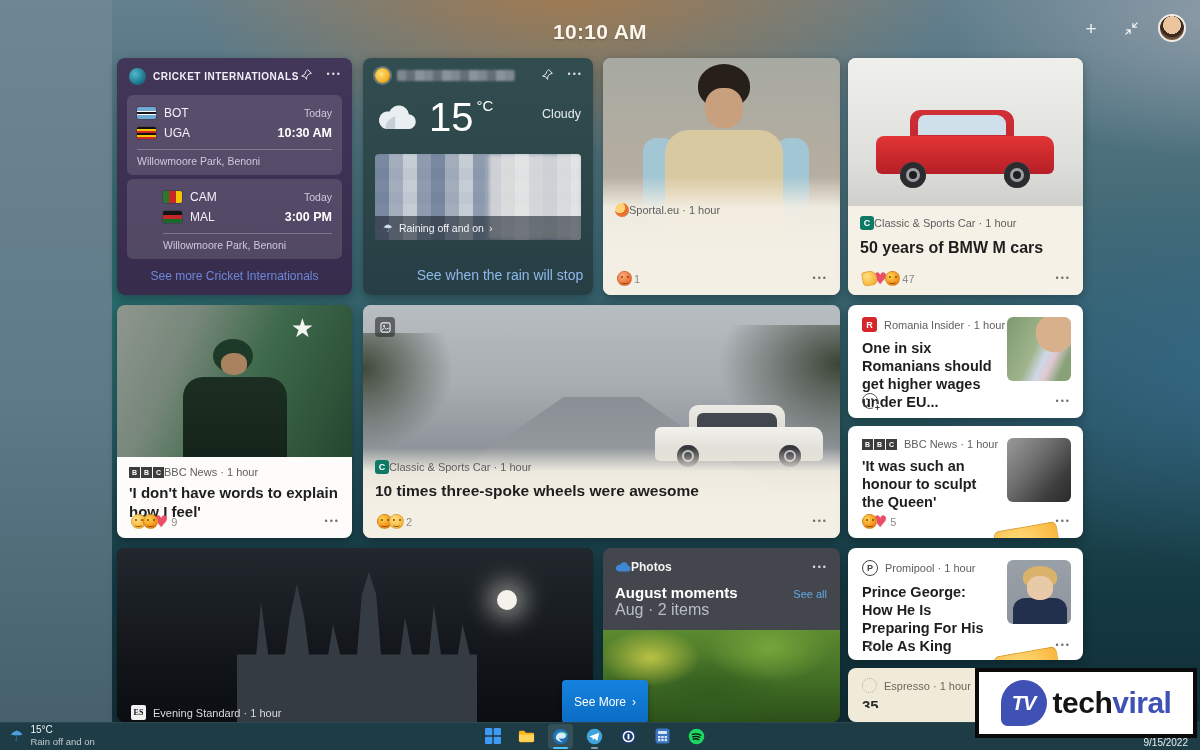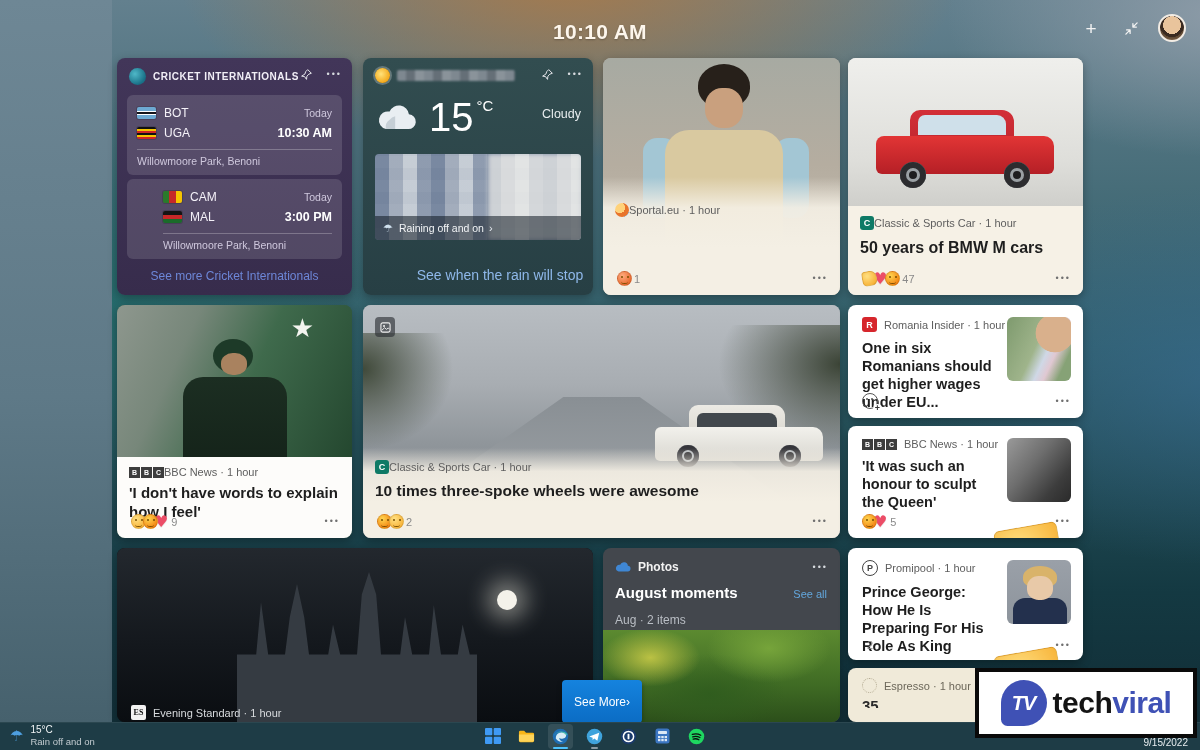--- a/index.html
+++ b/index.html
@@ -199,25 +199,25 @@
   .g-hair { position:absolute; left:16px; top:6px; width:34px; height:22px; border-radius:50% 50% 40% 40%; background:#d9b36a; }
   .g-face { position:absolute; left:20px; top:16px; width:26px; height:24px; border-radius:45%; background:#e8c9a8; }
   .g-sweater { position:absolute; left:6px; top:38px; width:54px; height:28px; border-radius:12px 12px 0 0; background:#23304d; }
 
   .espresso { left:848px; top:668px; width:235px; height:54px; background:#f0ead9; }
   .logo-faded { width:15px; height:15px; border-radius:50%; border:1.5px dotted #b4ab93; }
   .espresso-partial { margin:4px 12px 0 14px; height:11px; overflow:hidden; font-size:15px; font-weight:700; color:#2a2a2a; }
 
   
   .photos { left:603px; top:548px; width:237px; height:174px; background:#43474d; }
-  .photos-head { display:flex; align-items:center; gap:7px; padding:12px 12px 0 12px; }
+  .photos-head { display:flex; align-items:center; padding:12px 12px 0 12px; }
   .photos-title { font-size:12px; font-weight:600; color:#f2f2f2; }
   .photos-sub-row { display:flex; align-items:baseline; padding:10px 13px 0 12px; }
   .photos-album { font-size:15px; font-weight:700; color:#fff; }
-  .photos-meta { font-size:12px; color:#b9bec4; margin-top:12px; padding:0 12px; }
+  .photos-meta { font-size:16px; color:#b9bec4; margin-top:0; padding:0 12px; }
   .photos-seeall { margin-left:auto; font-size:11px; color:#63a7dd; cursor:pointer; }
   .forest { position:absolute; left:0; right:0; bottom:0; height:92px;
     background:
       radial-gradient(30% 45% at 20% 30%, rgba(214,211,74,.8), rgba(214,211,74,0) 70%),
       radial-gradient(35% 50% at 70% 20%, rgba(122,168,60,.9), rgba(122,168,60,0) 75%),
       radial-gradient(40% 55% at 45% 70%, rgba(47,92,30,.9), rgba(47,92,30,0) 80%),
       linear-gradient(180deg,#5c8a30 0%,#3f6b24 60%,#2c4f1a 100%); }
 
   
   .evening { left:117px; top:548px; width:476px; height:174px; background:#0d1014; }
@@ -228,21 +228,21 @@
     clip-path:polygon(0 100%,0 55%,8% 55%,10% 20%,13% 55%,20% 55%,22% 30%,25% 8%,28% 30%,30% 55%,38% 55%,40% 35%,43% 55%,50% 55%,52% 15%,55% 0,58% 15%,60% 55%,68% 55%,70% 30%,73% 55%,80% 55%,82% 22%,85% 55%,92% 55%,94% 35%,97% 55%,100% 55%,100% 100%); }
   .cathedral-glow { position:absolute; left:150px; bottom:0; width:180px; height:90px;
     background:radial-gradient(60% 80% at 50% 100%, rgba(142,150,138,.35), rgba(142,150,138,0) 80%); }
   .evening-src { position:absolute; left:14px; bottom:2px; display:flex; align-items:center; gap:7px; }
   .logo-es { width:15px; height:15px; background:#f2f2f2; color:#111; font-size:8px; font-weight:700;
     font-family:"Liberation Serif","DejaVu Serif",serif; display:flex; align-items:center; justify-content:center; border-radius:2px; }
   .evening-src .src-txt { color:#d8dbde;text-align:right; }
 
   
   .see-more-btn { position:absolute; left:562px; top:680px; height:43px; padding:0 12px; border-radius:4px;
-    background:linear-gradient(180deg,#1583de,#0b6cc4); color:#fff; font-size:12px; display:flex; align-items:center; gap:0;
+    background:linear-gradient(180deg,#1583de,#0b6cc4); color:#fff; font-size:12px; display:flex; align-items:center; gap:6px;
     box-shadow:0 2px 5px rgba(0,0,0,.35); cursor:pointer; z-index:5; }
 
   
   .watermark { position:absolute; left:975px; top:668px; width:222px; height:70px; background:#fff;
     border:4px solid #0a0a0a; display:flex; align-items:center; justify-content:center; gap:6px; z-index:9; }
   .wm-logo { width:46px; height:46px; border-radius:50% 50% 50% 14%; background:#3f51b5;
     display:flex; align-items:center; justify-content:center; color:#fff; font-weight:700; font-size:20px;
     font-style:italic; letter-spacing:-1px; }
   .wm-text { font-size:30px; font-weight:700; letter-spacing:-.5px; }
   .wm-tech { color:#141414; } .wm-viral { color:#3f51b5; }

